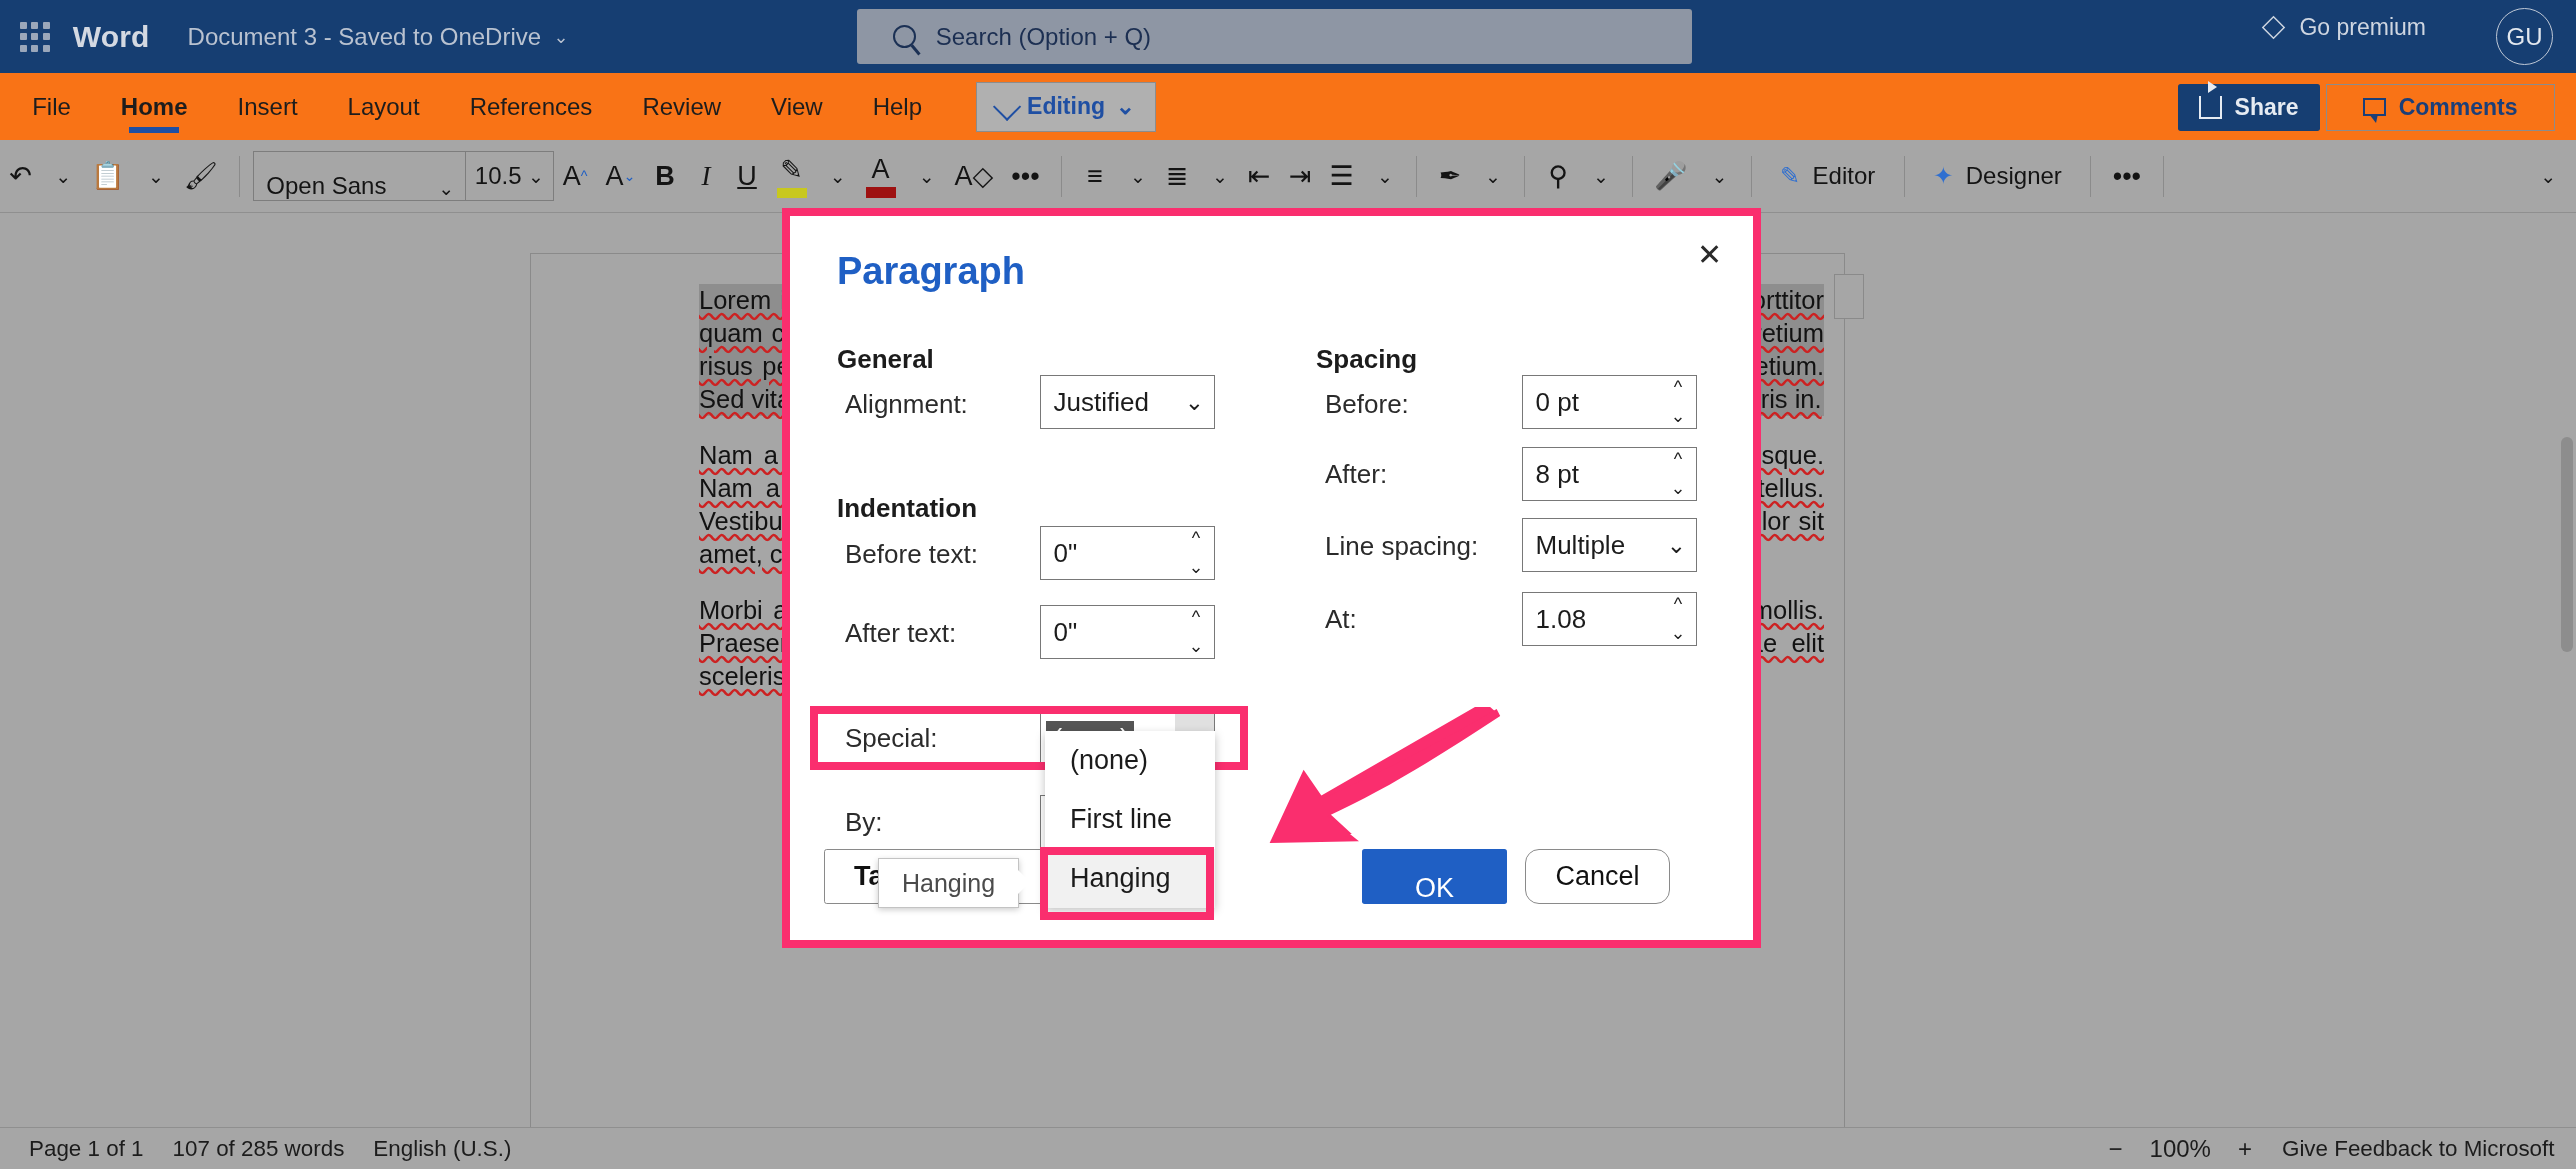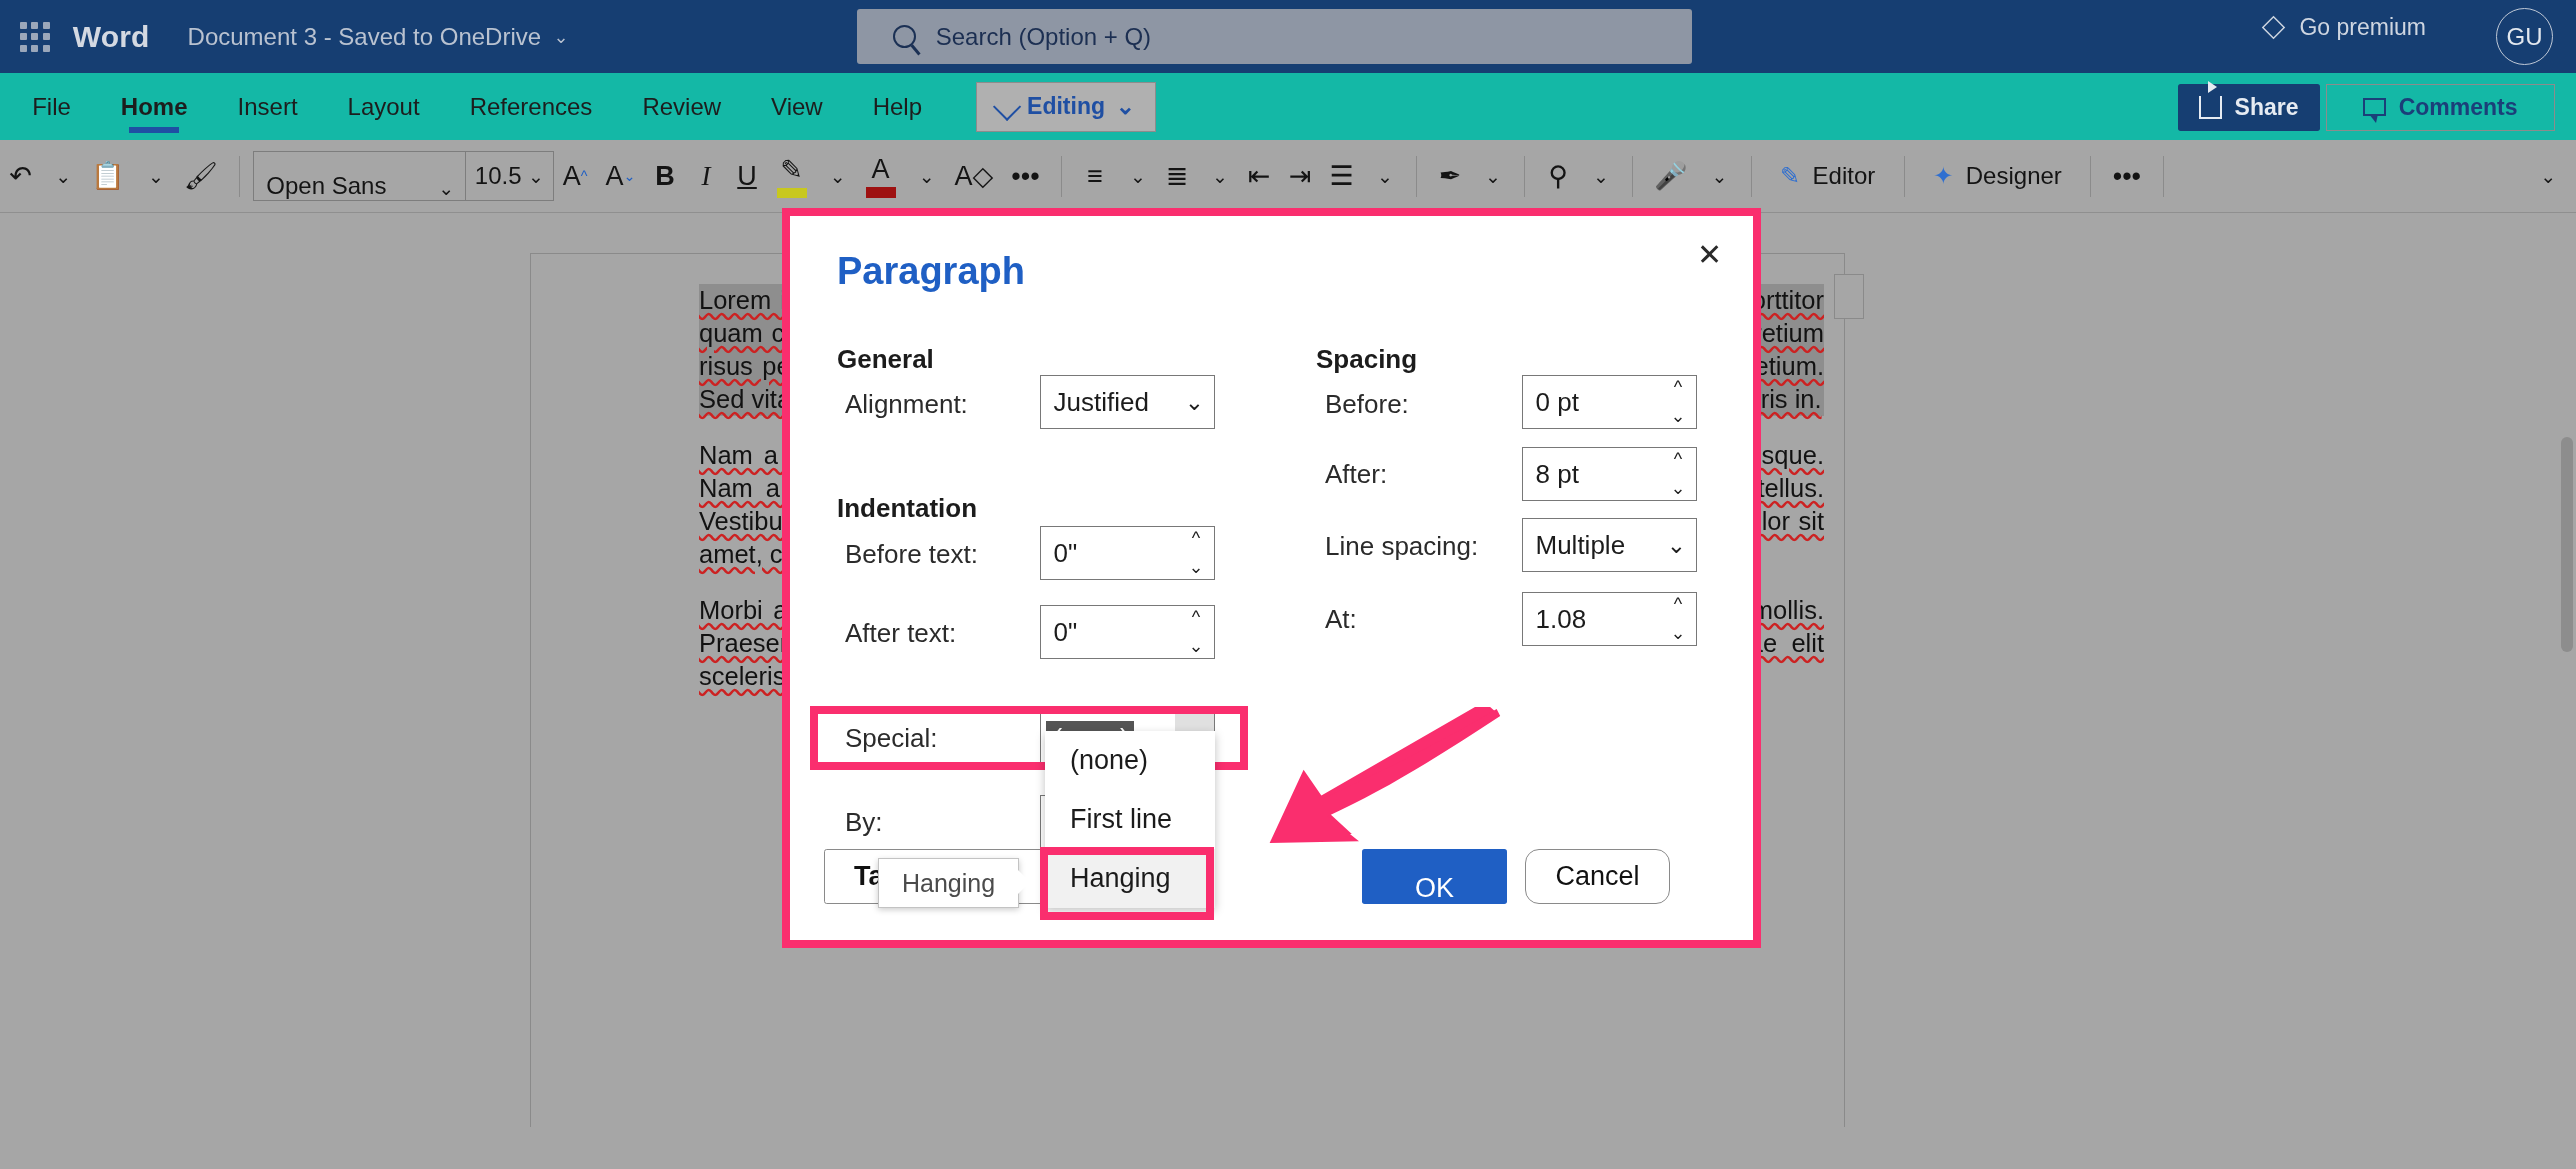--- a/index.html
+++ b/index.html
@@ -36,21 +36,21 @@
   .diamond { width: 23px; height: 23px; position:relative; }
   .diamond::before{content:"";position:absolute;inset:0;border:2.7px solid #cfd6e1;transform:rotate(45deg) scale(.72);}
   .avatar {
     position:absolute; right: 23px; top: 8px; width: 57px; height: 57px; border-radius: 50%;
     border: 1.8px solid #bfc8d6; color:#e3e8ef; font-size:24px; display:flex; align-items:center; justify-content:center;
   }
 
   
   .ribbonbar {
     position:absolute; left:0; top:73px; width:2576px; height:67px;
-    background:#14b8a6; display:flex; align-items:center;
+    background:#f97316; display:flex; align-items:center;
   }
   .rtab { font-size:24px; color:#1d1d1d; padding: 0 25px; position:relative; height:100%;
           display:flex; align-items:center; }
   .rtab:first-child{ margin-left: 7.2px; }
   .rtab.active { font-weight:bold; }
   .rtab.active::after{ content:""; position:absolute; left:50%; transform:translateX(-50%);
       bottom: 7.2px; width: 50px; height: 5.4px; background:#1f4fa3; }
   .editing-btn {
     margin-left: 29px; height: 50px; border:0.9px solid #8c8c8c; background:#b0b0b0;
     display:flex; align-items:center; gap:10.7px; padding: 0 19.7px; color:#1f4fa3; font-size:23px; font-weight:bold;
@@ -448,15 +448,28 @@
         <span>Hanging</span>
       </div>
   </div>
   <div class="hl-hanging"></div>
 
   <svg class="arrow" viewBox="0 0 320 190">
     <path d="M316 8 L128 120 L152 142 L66 148 L96 76 L116 100 L300 -6 Z" fill="#FA2E6E"></path>
     <path d="M318 10 C250 55 185 95 125 122 L160 150 L60 152 L98 70 L120 102 C178 76 250 40 314 2 Z" fill="#FA2E6E"></path>
   </svg>
 
+  <div class="statusbar">
+    <span class="sb-item">Page 1 of 1</span>
+    <span class="sb-item">107 of 285 words</span>
+    <span class="sb-item">English (U.S.)</span>
+    <span class="sb-right">
+      <span class="zoomctl">
+        <span>−</span>
+        <span>100%</span>
+        <span>+</span>
+      </span>
+      <span>Give Feedback to Microsoft</span>
+    </span>
+  </div>
 
 </div>
 
 
 </body></html>

